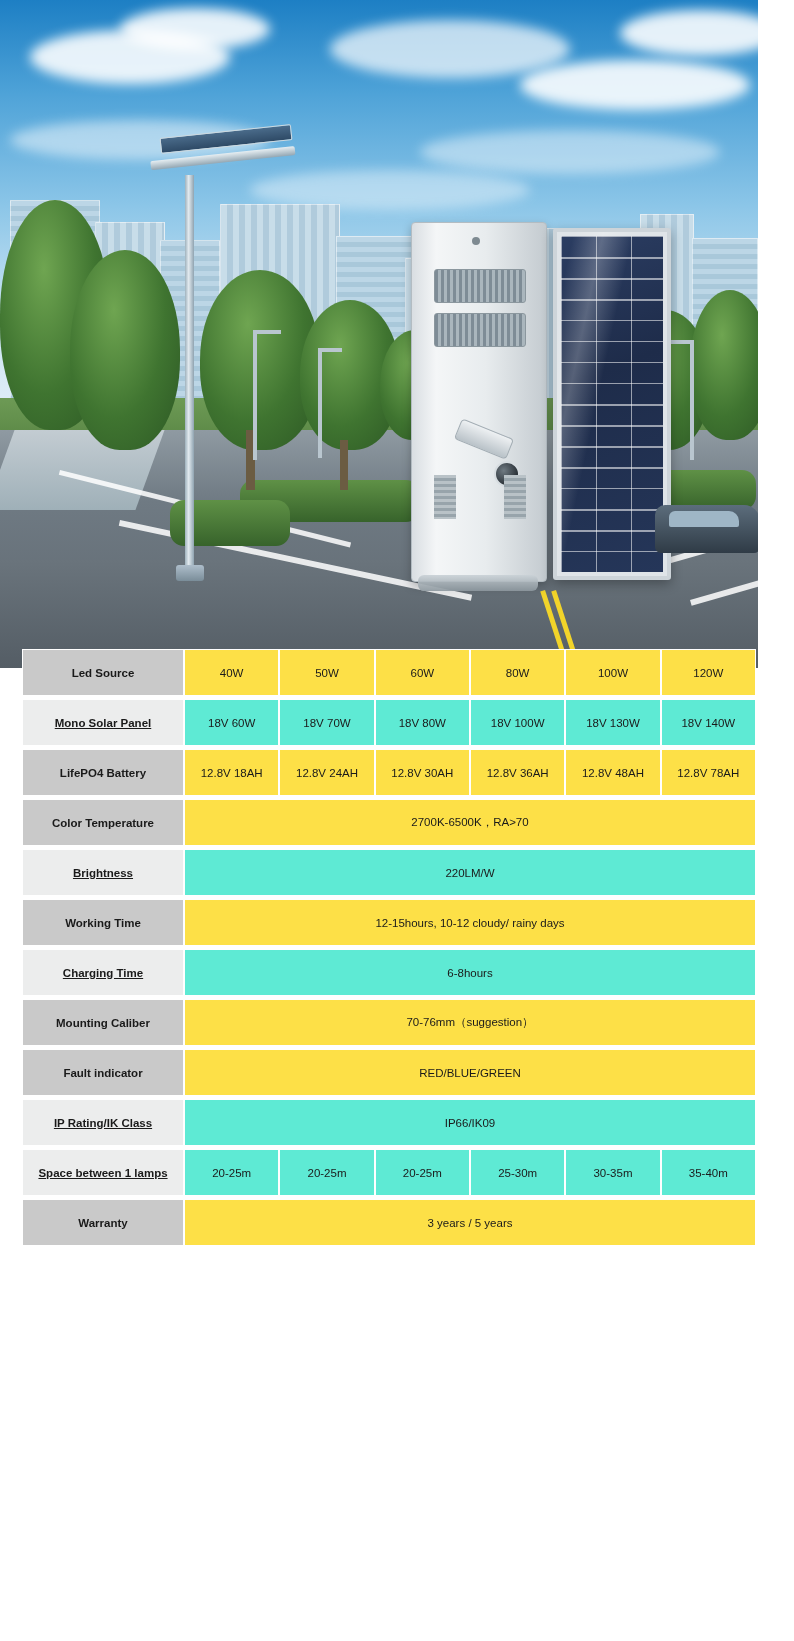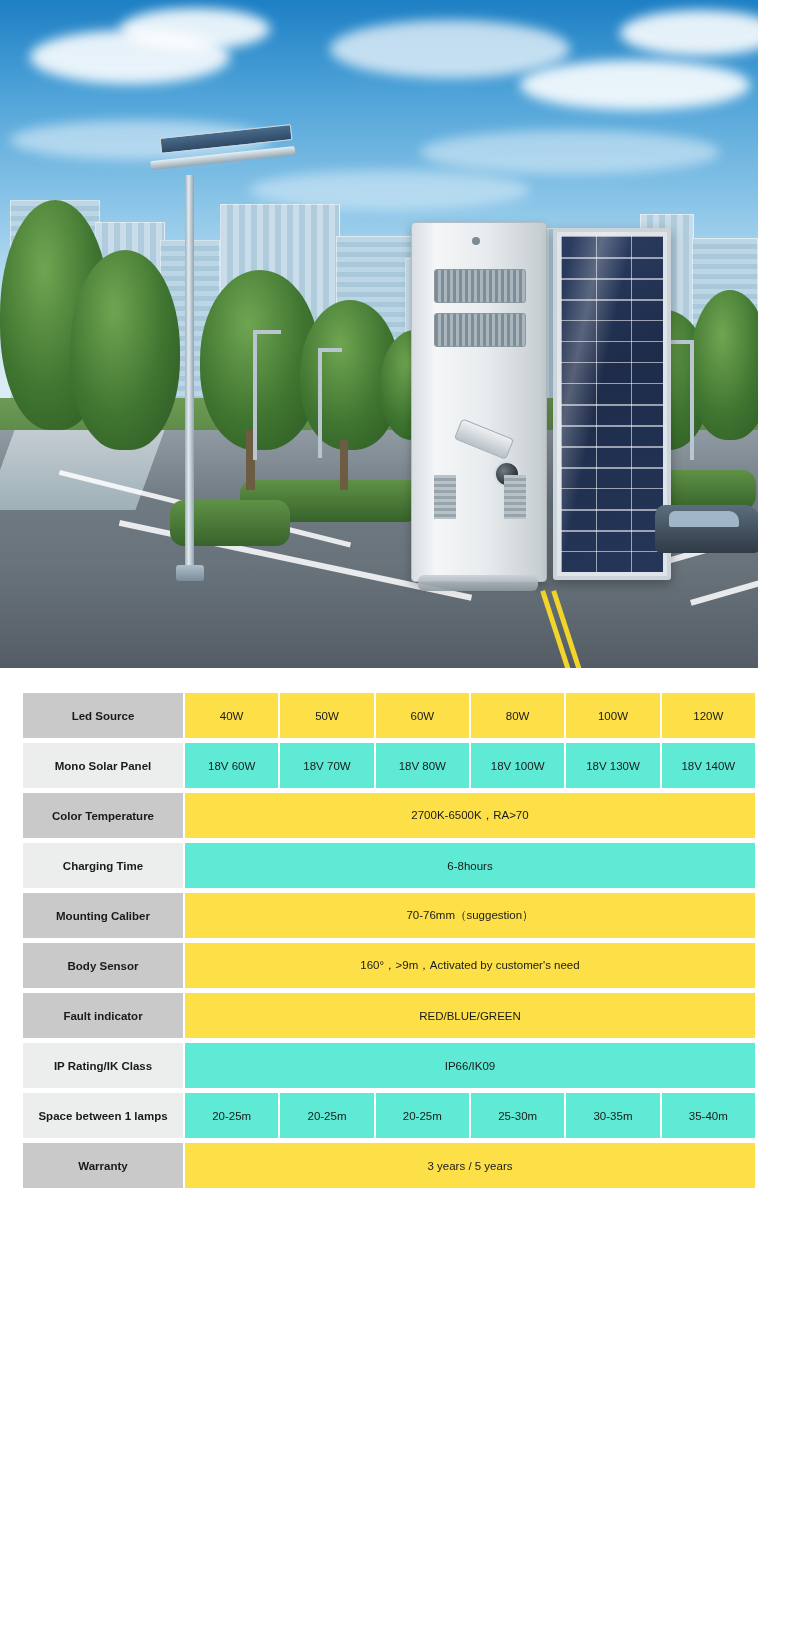--- a/index.html
+++ b/index.html
@@ -236,21 +236,21 @@
   }
   .car-win {
     position: absolute; left: 14px; top: 6px;
     width: 70px; height: 16px;
     background: #9fb6c6; border-radius: 6px 10px 2px 2px;
   }
 
   
   .table-wrap {
     position: absolute;
-    left: 22px; top: 689px;
+    left: 22px; top: 646px;
     width: 734px;
   }
   table.spec {
     width: 734px;
     border-collapse: separate;
     border-spacing: 0 3px;
     table-layout: fixed;
   }
   table.spec td {
     height: 47px;
@@ -264,21 +264,21 @@
   td.label {
     width: 162px;
     text-align: left;
     padding-left: 14px;
     font-weight: bold;
     font-size: 11.5px;
   }
   tr.shade td { background: #fde047; }
   tr.light td { background: #5eead4; }
   tr.shade td.label { background: #c9c9c9; }
-  tr.light td.label { background: #eceded; }
+  tr.light td.label { background: #eceded; text-decoration: underline; }
 </style>
 </head>
 <body>
 
 <div id="page">
 
   <div class="hero">
     <div class="sky"></div>
 
     <div class="cloud c1"></div>
@@ -376,34 +376,47 @@
           <tr class="light">
             <td class="label">Mono Solar Panel</td>
             <td>18V 60W</td>
             <td>18V 70W</td>
             <td>18V 80W</td>
             <td>18V 100W</td>
             <td>18V 130W</td>
             <td>18V 140W</td>
           </tr>
           <tr class="shade">
+            <td class="label">LifePO4 Battery</td>
+            <td>12.8V 18AH</td>
+            <td>12.8V 24AH</td>
+            <td>12.8V 30AH</td>
+            <td>12.8V 36AH</td>
+            <td>12.8V 48AH</td>
+            <td>12.8V 78AH</td>
+          </tr>
+          <tr class="shade">
             <td class="label">Color Temperature</td>
             <td colspan="6">2700K-6500K，RA&gt;70</td>
+          </tr>
+          <tr class="light">
+            <td class="label">Brightness</td>
+            <td colspan="6">220LM/W</td>
+          </tr>
+          <tr class="shade">
+            <td class="label">Working Time</td>
+            <td colspan="6">12-15hours, 10-12 cloudy/ rainy days</td>
           </tr>
           <tr class="light">
             <td class="label">Charging Time</td>
             <td colspan="6">6-8hours</td>
           </tr>
           <tr class="shade">
             <td class="label">Mounting Caliber</td>
             <td colspan="6">70-76mm（suggestion）</td>
-          </tr>
-          <tr class="shade">
-            <td class="label">Body Sensor</td>
-            <td colspan="6">160°，&gt;9m，Activated by customer's need</td>
           </tr>
           <tr class="shade">
             <td class="label">Fault indicator</td>
             <td colspan="6">RED/BLUE/GREEN</td>
           </tr>
           <tr class="light">
             <td class="label">IP Rating/IK Class</td>
             <td colspan="6">IP66/IK09</td>
           </tr>
           <tr class="light">

